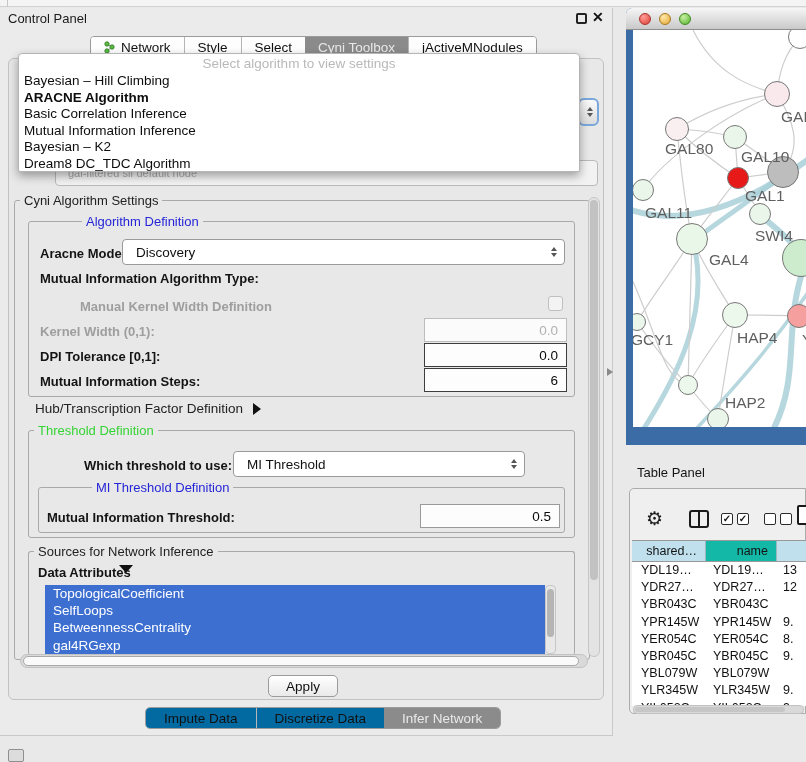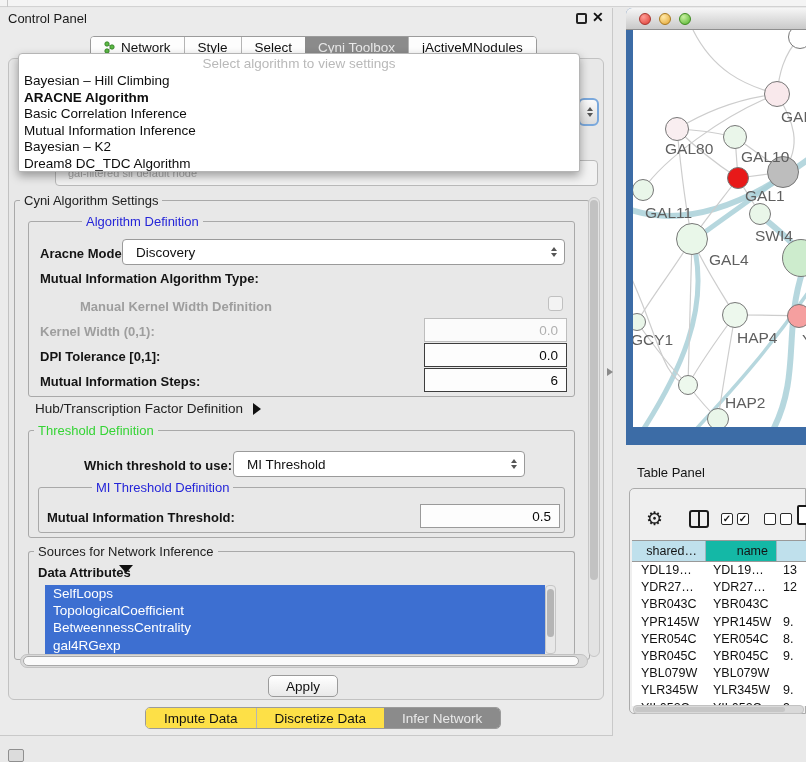--- a/index.html
+++ b/index.html
@@ -68,21 +68,21 @@
 
   
   .vscroll { position:absolute; background:#e3e3e3; border:1px solid #c6c6c6; border-radius:6px; }
   .vthumb { position:absolute; background:#c2c2c2; border-radius:5px; }
   .hscroll { position:absolute; background:#d9d9d9; border:1px solid #c2c2c2; border-radius:7px; }
   .hthumb { position:absolute; background:#fafafa; border:1px solid #a8a8a8; border-radius:6px; }
 
   .apply-btn { left:268px; top:675px; width:70px; height:22px; background:linear-gradient(#ffffff,#e9e9e9); border:1px solid #9b9b9b; border-radius:5px; font-size:13.5px; color:#111; display:flex; align-items:center; justify-content:center; }
 
   .cp-bottom-tabs { left:145px; top:707px; height:22px; display:flex; border:1px solid #9b9b9b; border-radius:5px; overflow:hidden; background:#fdfdfd; }
-  .cp-bottom-tab { display:flex; align-items:center; padding:0 18px; font-size:13.5px; color:#111; background:#fde047; border-left:1px solid #b5b5b5; white-space:nowrap; }
+  .cp-bottom-tab { display:flex; align-items:center; padding:0 18px; font-size:13.5px; color:#111; background:#0369a1; border-left:1px solid #b5b5b5; white-space:nowrap; }
   .cp-bottom-tab:first-child { border-left:none; }
   .cp-bottom-tab.sel { background:#8b8b8b; color:#e9e9e9; border-left:none; }
 
   .splitter-arrow { left:607px; top:368px; width:0; height:0; border-top:4px solid transparent; border-bottom:4px solid transparent; border-left:6px solid #8a8a8a; }
   .corner-icon { left:8px; top:749px; width:16px; height:13px; background:#dcdcdc; border:1.5px solid #8f8f8f; border-radius:2px; }
 
   
   .net-window { left:626px; top:8px; width:180px; height:437px; background:#3c6ca6; border-radius:6px 0 0 0; }
   .net-titlebar { left:626px; top:8px; width:180px; height:22px; background:linear-gradient(#f6f6f6,#c9c9c9); border-bottom:1px solid #8e8e8e; border-radius:6px 0 0 0; display:flex; align-items:center; padding-left:13px; gap:8px; }
   .tl { width:12px; height:12px; border-radius:50%; }
@@ -219,22 +219,22 @@
   <div class="numfield" style="left:420px; top:504px; width:140px; height:24px; border:1px solid #9a9a9a; color:#0a0a0a;">0.5</div>
 
   <div class="fs" style="left:28px; top:551px; width:547px; height:104px; border-bottom:none;"></div>
   <div class="fs-legend t-dark" style="left:34px; top:544px;flex-direction:column;">
     <span>Sources for Network Inference</span>
     <span class="tri-down"></span>
   </div>
   <div class="lbl" style="left:38px; top:565px;">Data Attributes</div>
 
   <div class="abs attr-list">
+      <div class="attr-item">TopologicalCoefficient</div>
       <div class="attr-item">SelfLoops</div>
-      <div class="attr-item">TopologicalCoefficient</div>
       <div class="attr-item">BetweennessCentrality</div>
       <div class="attr-item">gal4RGexp</div>
     </div>
   <div class="vscroll" style="left:545px; top:585px; width:11px; height:69px; border-radius:4px; background:#e8e8e8;">
     <div class="vthumb" style="left:1px; top:3px; width:7px; height:48px; background:#b5b5b5;"></div>
   </div>
 
   <div class="hscroll" style="left:20px; top:654px; width:568px; height:14px;">
     <div class="hthumb" style="left:2px; top:1px; width:556px; height:10px;"></div>
   </div>

